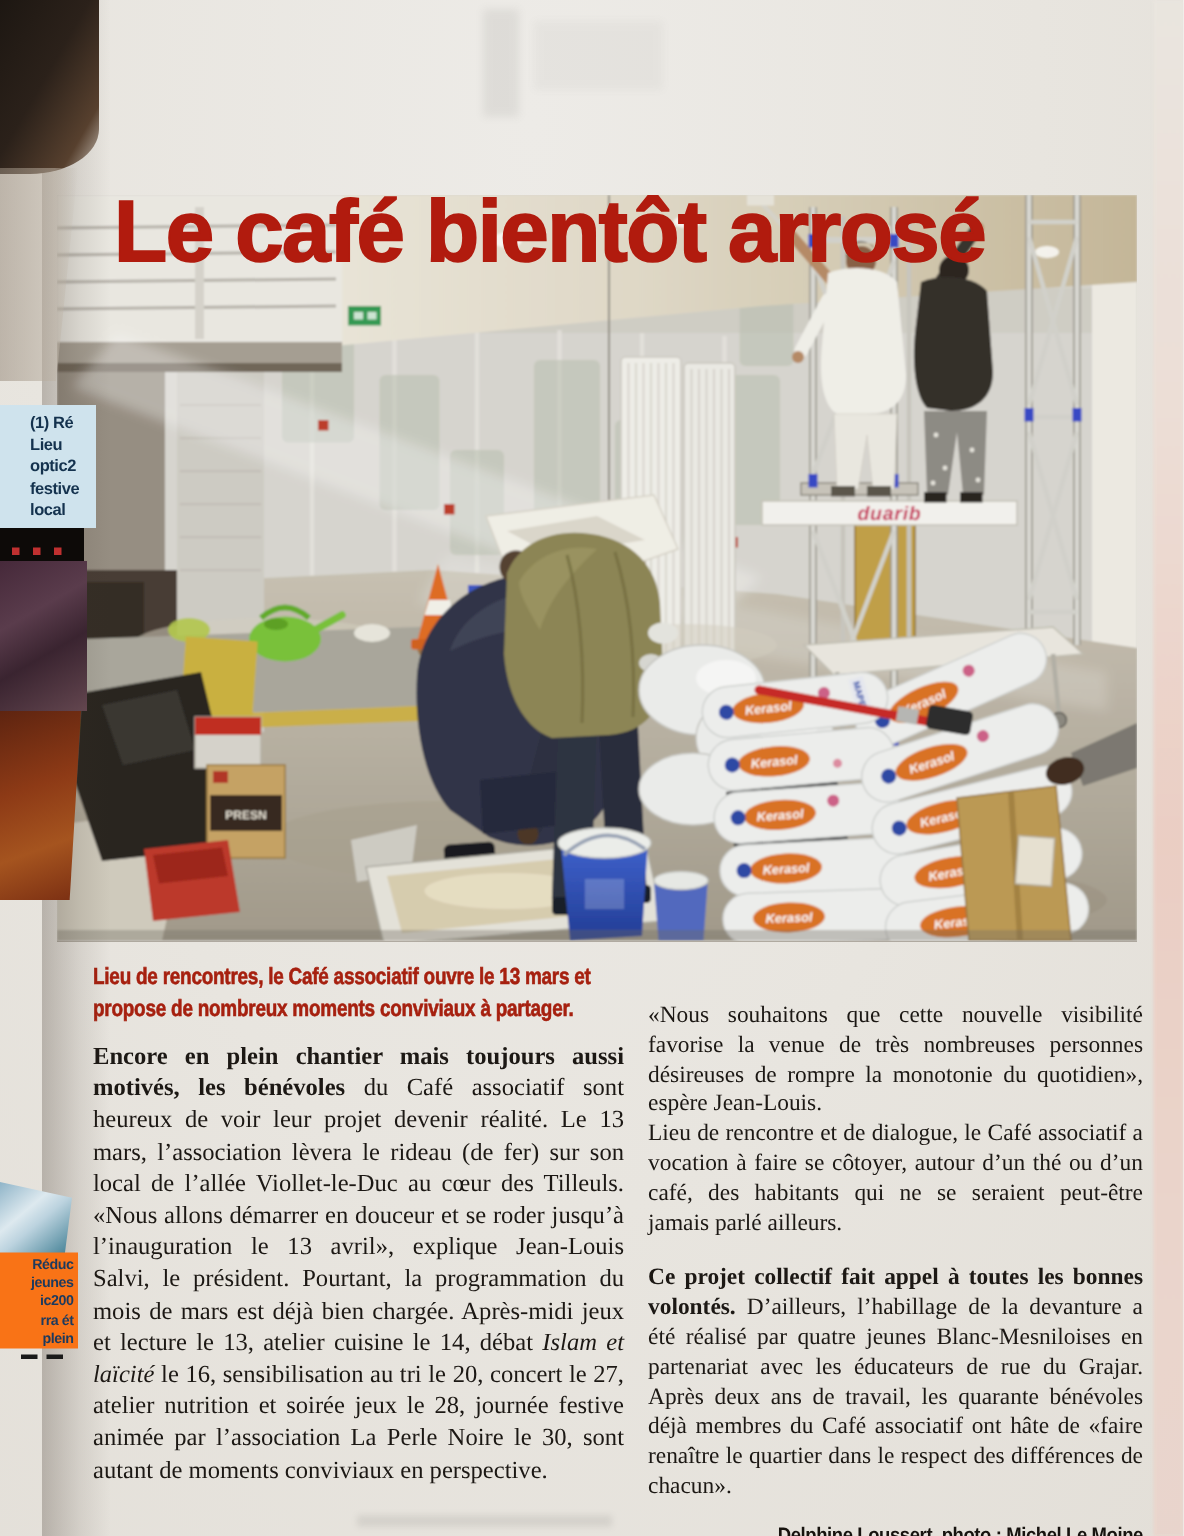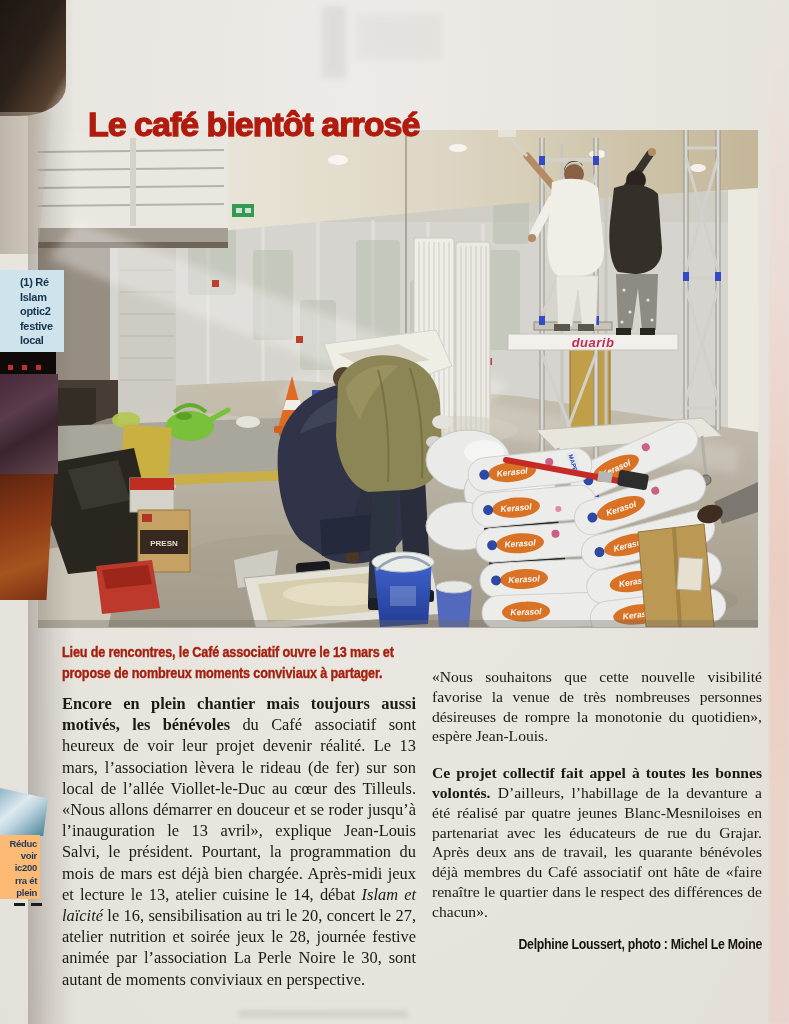--- a/index.html
+++ b/index.html
@@ -34,35 +34,35 @@
   .frag-blackstrip i{position:absolute;bottom:4px;width:5px;height:5px;background:#c03030;display:block;}
   .frag-blackstrip i:nth-child(1){left:8px}.frag-blackstrip i:nth-child(2){left:22px}.frag-blackstrip i:nth-child(3){left:36px}
   .frag-maroon{top:374px;width:58px;height:100px;
     background:linear-gradient(150deg,#46293a 0%,#5a3c4c 35%,#3a2430 60%,#63464f 100%);}
   .frag-redphoto{top:474px;width:54px;height:126px;
     background:linear-gradient(160deg,#5e2410 0%,#8d3a16 40%,#a5541f 70%,#7a2e12 100%);
     clip-path:polygon(0 0,100% 0,86% 100%,0 100%);}
   .frag-sky{top:788px;width:48px;height:48px;
     background:linear-gradient(140deg,#8fb4c8 0%,#dde9ef 38%,#bcd3df 55%,#3e7d92 100%);
     clip-path:polygon(0 0,100% 22%,90% 100%,0 100%);}
-  .frag-bluebox2{top:835px;width:40px;height:64px;background:#fdba74;
+  .frag-bluebox2{top:835px;width:52px;height:64px;background:#f97316;
     font-family:"Liberation Sans",sans-serif;font-weight:bold;font-size:9.5px;line-height:12.2px;
     color:#1c3a5e;text-align:right;padding:3px 3px 0 0;box-sizing:border-box;letter-spacing:-.3px;}
   .frag-dashes{top:903px;width:48px;height:6px;}
   .frag-dashes i{position:absolute;top:0;width:11px;height:3px;background:#1a1a1a;display:block;}
   .frag-dashes i:first-child{left:14px}.frag-dashes i:last-child{left:31px}
   
   .ghost{position:absolute;pointer-events:none;filter:blur(3px);background:#63635e;}
   .ghost-a{left:322px;top:6px;width:24px;height:72px;opacity:.10;}
   .ghost-b{left:356px;top:14px;width:86px;height:46px;opacity:.05;}
   .ghost-c{left:238px;top:1010px;width:170px;height:8px;opacity:.13;filter:blur(2px);}
   
   .headline{
-    position:absolute;left:88px;top:82px;z-index:2;
-    font-family:"Liberation Sans",sans-serif;font-weight:bold;font-size:34px;
+    position:absolute;left:76px;top:82px;z-index:2;
+    font-family:"Liberation Sans",sans-serif;font-weight:bold;font-size:58px;
     color:#b11b0e;-webkit-text-stroke:1.3px #b11b0e;letter-spacing:-1px;white-space:nowrap;
   }
   
   .photo-wrap{position:absolute;left:38px;top:130px;width:720px;height:497px;z-index:1;
     background:#d8d6cf;box-shadow:0 1px 0 rgba(90,80,65,.4);}
   .photo-wrap svg{display:block;filter:saturate(.95) contrast(.97);}
   
   .columns{position:absolute;left:62px;top:641px;width:700px;display:flex;gap:16px;z-index:2;}
   .col-left{width:354px;}
   .col-right{width:330px;margin-top:26px;}
@@ -82,36 +82,36 @@
     font-size:14px;color:#17130f;letter-spacing:-.3px;transform:scaleX(.88);transform-origin:right top;
   }
 </style>
 </head>
 <body>
 
 <div class="frag frag-topdark"></div>
 <div class="frag frag-upper"></div>
 <div class="frag frag-bluebox1">
   <div>(1) Ré</div>
-  <div>Islam</div>
+  <div>Lieu</div>
   <div>optic2</div>
   <div>festive</div>
   <div>local</div>
 </div>
 <div class="frag frag-blackstrip">
     <i></i>
     <i></i>
     <i></i>
   </div>
 <div class="frag frag-maroon"></div>
 <div class="frag frag-redphoto"></div>
 <div class="frag frag-sky"></div>
 <div class="frag frag-bluebox2">
   <div>Réduc</div>
-  <div>voir</div>
+  <div>jeunes</div>
   <div>ic200</div>
   <div>rra ét</div>
   <div>plein</div>
 </div>
 <div class="frag frag-dashes">
     <i></i>
     <i></i>
   </div>
 <div class="gutter-shadow"></div>
 
@@ -562,19 +562,20 @@
 <div class="columns">
   <div class="col-left">
     <p class="standfirst">Lieu de rencontres, le Café associatif ouvre le 13 mars et propose de nombreux moments conviviaux à partager.</p>
     <div class="body-text">
       <p><span class="seg-b">Encore en plein chantier mais toujours aussi motivés, les bénévoles</span><span> du Café associatif sont heureux de voir leur projet devenir réalité. Le 13 mars, l’association lèvera le rideau (de fer) sur son local de l’allée Viollet-le-Duc au cœur des Tilleuls. «Nous allons démarrer en douceur et se roder jusqu’à l’inauguration le 13 avril», explique Jean-Louis Salvi, le président. Pourtant, la programmation du mois de mars est déjà bien chargée. Après-midi jeux et lecture le 13, atelier cuisine le 14, débat </span><span class="seg-i">Islam et laïcité</span><span> le 16, sensibilisation au tri le 20, concert le 27, atelier nutrition et soirée jeux le 28, journée festive animée par l’association La Perle Noire le 30, sont autant de moments conviviaux en perspective.</span></p>
     </div>
   </div>
   <div class="col-right">
     <div class="body-text">
       <p><span>«Nous souhaitons que cette nouvelle visibilité favorise la venue de très nombreuses personnes désireuses de rompre la monotonie du quotidien», espère Jean-Louis.</span></p>
+      <p><span>Lieu de rencontre et de dialogue, le Café associatif a vocation à faire se côtoyer, autour d’un thé ou d’un café, des habitants qui ne se seraient peut-être jamais parlé ailleurs.</span></p>
       <p class="spaced"><span class="seg-b">Ce projet collectif fait appel à toutes les bonnes volontés.</span><span> D’ailleurs, l’habillage de la devanture a été réalisé par quatre jeunes Blanc-Mesniloises en partenariat avec les éducateurs de rue du Grajar. Après deux ans de travail, les quarante bénévoles déjà membres du Café associatif ont hâte de «faire renaître le quartier dans le respect des différences de chacun».</span></p>
     </div>
     <div class="byline">Delphine Loussert, photo : Michel Le Moine</div>
   </div>
 </div>
 
 <div class="right-edge"></div>
 
 </body></html>

